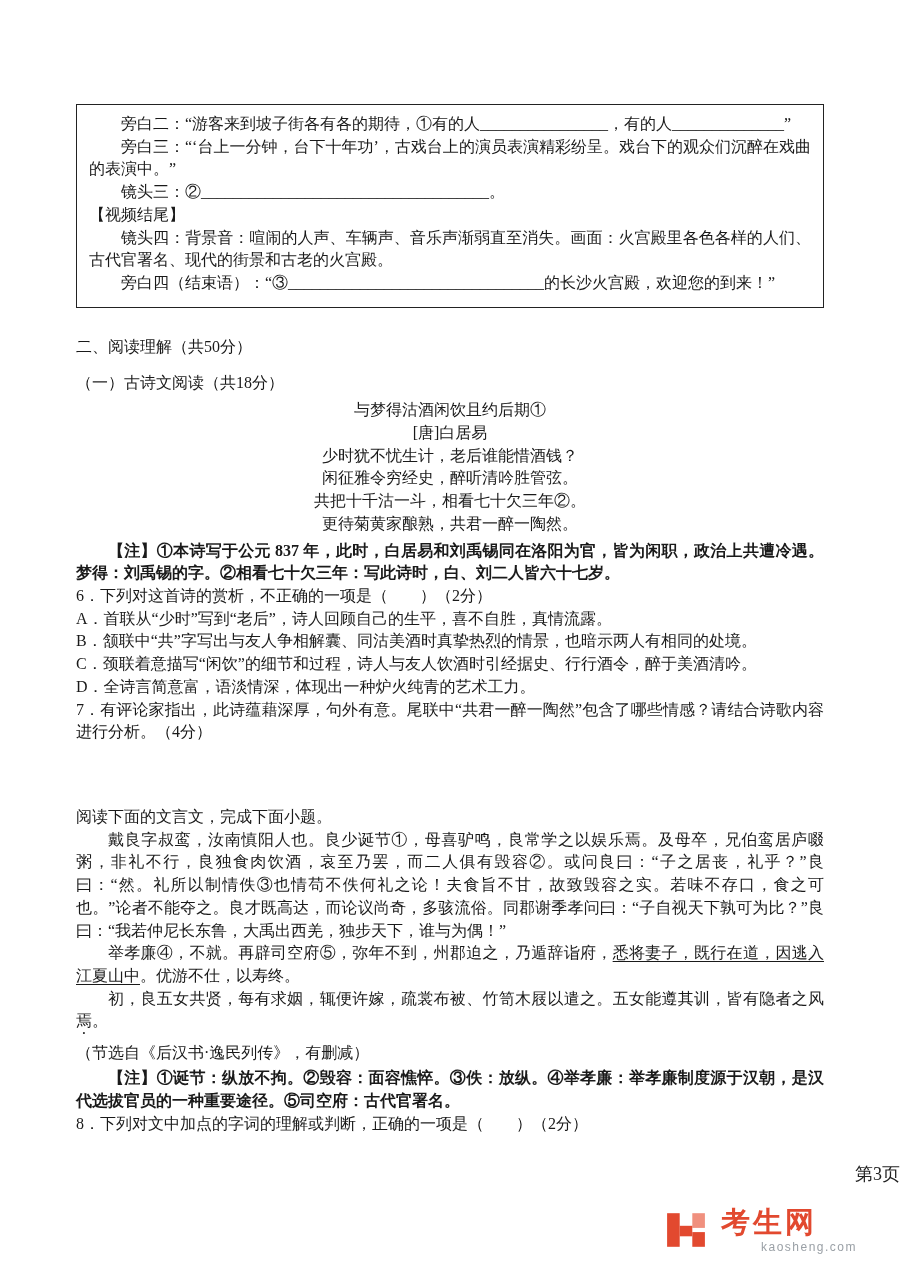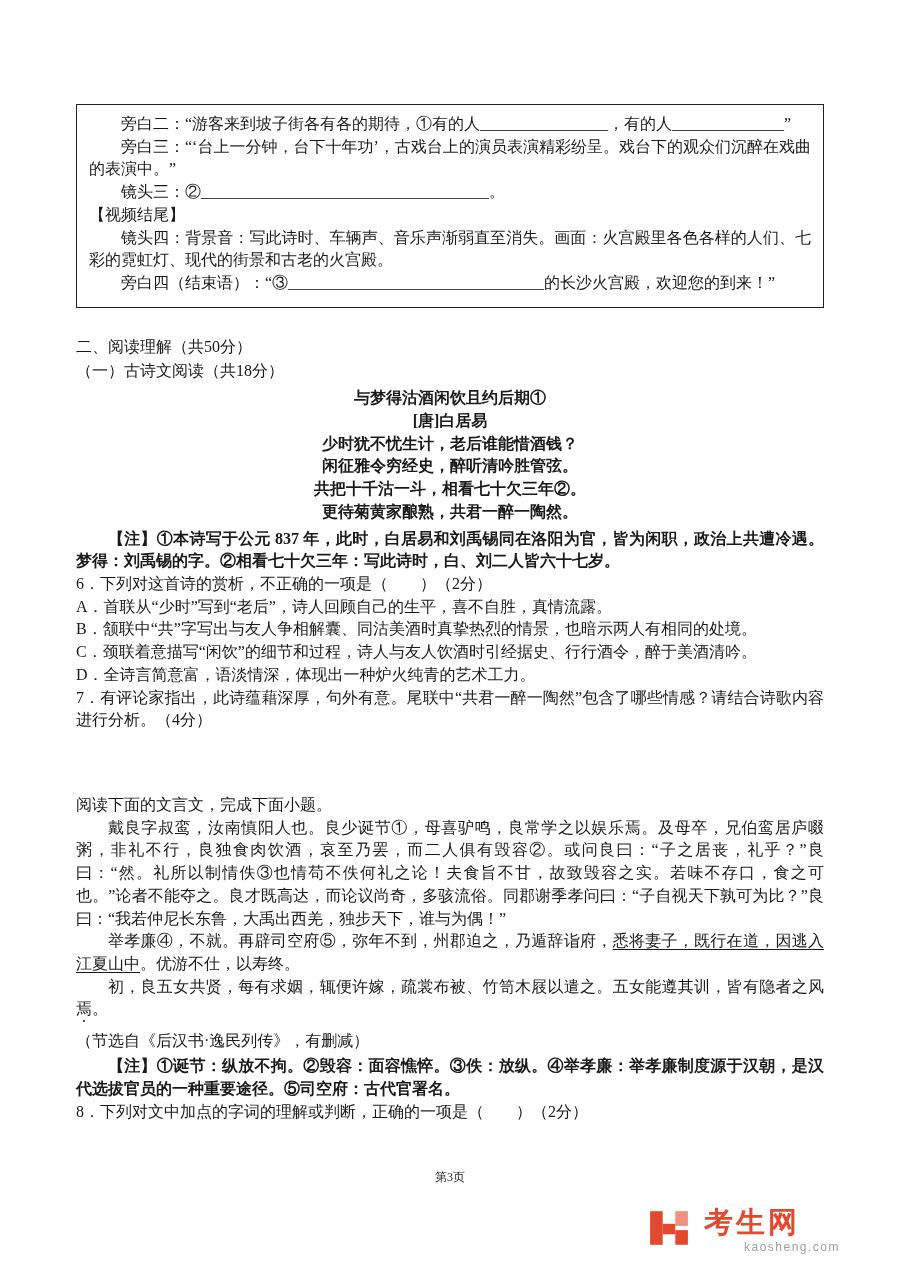--- a/index.html
+++ b/index.html
@@ -26,24 +26,24 @@
   .just { text-align: justify; }
 
   .video-box {
     border: 1.6px solid #222;
     padding: 8px 12px 12px 12px;
     margin-bottom: 28px;
   }
   .video-box p { text-align: justify; }
 
   .sec-heading { margin-top: 0; }
-  .sub-heading { margin-top: 2px; }
+  .sub-heading { margin-top: 14px; }
 
   .poem { text-align: center; margin: 4px 0 4px 0; }
-  .poem p { text-align: center; font-weight: bold; }
+  .poem p { text-align: center; }
 
   .note { text-indent: 2em; text-align: justify; margin-top: 2px; font-weight: bold; }
 
   .stem { }
   .option { text-align: justify; }
 
   .answer-gap { height: 62px; }
 
   .passage p { text-align: justify; }
   .u { text-decoration: underline; text-underline-offset: 3px; }
@@ -52,31 +52,31 @@
     -webkit-text-emphasis-position: under right;
     text-emphasis: filled dot;
     text-emphasis-position: under right;
   }
   .source { text-align: right; margin-top: 4px; }
 
   .footer {
     position: absolute;
     bottom: 86px;
     left: 0; right: 0;
-    text-align: center;
-    font-size: 12px;
+    text-align: right;
+    font-size: 18px;
     color: #222;
   }
 
   .watermark {
     position: absolute;
-    right: 60px;
+    right: 43px;
     bottom: 18px;
     display: flex;
-    align-items: flex-start;
+    align-items: center;
     gap: 14px;
   }
   .wm-icon { width: 42px; height: 42px; display: block; }
   .wm-text { display: flex; flex-direction: column; line-height: 1.1; }
   .wm-brand {
     font-size: 29px;
     font-weight: bold;
     color: #e2492f;
     letter-spacing: 3px;
     font-family: "Liberation Sans", "DejaVu Sans", sans-serif;
@@ -94,21 +94,21 @@
 <body>
 
 <div class="page">
   <div class="content">
 
     <div class="video-box">
       <p class="indent">旁白二：“游客来到坡子街各有各的期待，①有的人________________，有的人______________”</p>
       <p class="indent">旁白三：“‘台上一分钟，台下十年功’，古戏台上的演员表演精彩纷呈。戏台下的观众们沉醉在戏曲的表演中。”</p>
       <p class="indent">镜头三：②____________________________________。</p>
       <p>【视频结尾】</p>
-      <p class="indent">镜头四：背景音：写此诗时、车辆声、音乐声渐弱直至消失。画面：火宫殿里各色各样的人们、七彩的霓虹灯、现代的街景和古老的火宫殿。</p>
+      <p class="indent">镜头四：背景音：喧闹的人声、车辆声、音乐声渐弱直至消失。画面：火宫殿里各色各样的人们、古代官署名、现代的街景和古老的火宫殿。</p>
       <p class="indent">旁白四（结束语）：“③________________________________的长沙火宫殿，欢迎您的到来！”</p>
     </div>
 
     <p class="sec-heading">二、阅读理解（共50分）</p>
     <p class="sub-heading">（一）古诗文阅读（共18分）</p>
 
     <div class="poem">
       <p>与梦得沽酒闲饮且约后期①</p>
       <p>[唐]白居易</p>
       <p>少时犹不忧生计，老后谁能惜酒钱？</p>

